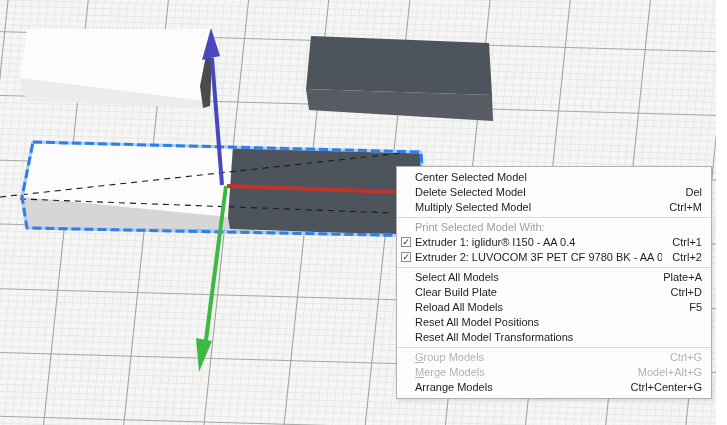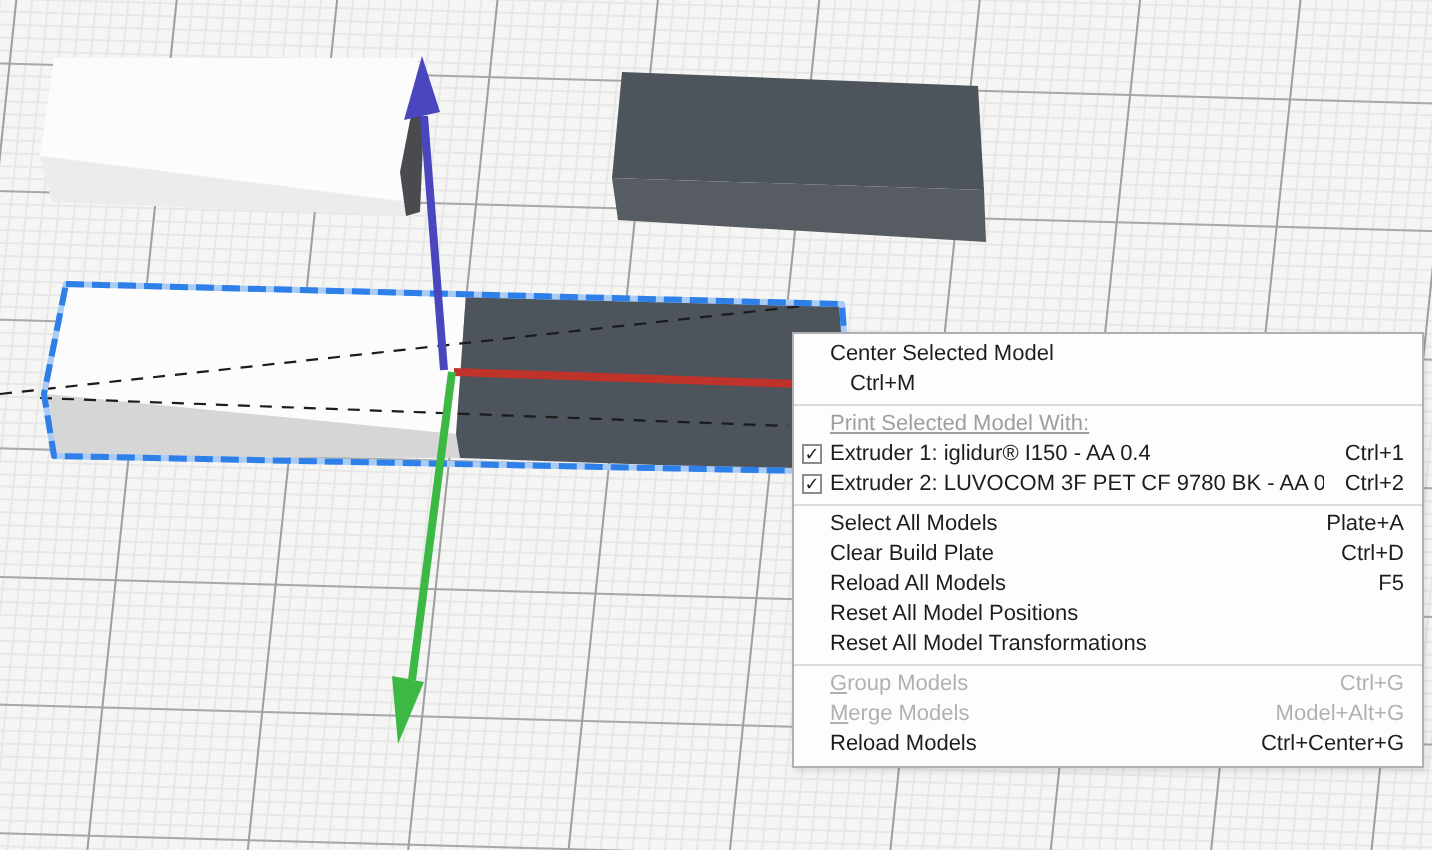--- a/index.html
+++ b/index.html
@@ -31,21 +31,21 @@
     font-size:11px; line-height:15px; color:#1d1d1d;
     cursor:default; user-select:none;
   }
   .menu-item{
     position:relative; height:15px; padding:0 9px 0 18px;
     display:flex; align-items:center; white-space:nowrap;
   }
   .menu-item .label{ flex:1 1 auto; overflow:hidden; }
   .menu-item .shortcut{ margin-left:10px; text-align:right; }
   .menu-item.disabled{ color:#b1b1b1; }
-  .menu-item.header{ color:#9e9e9e;text-decoration:underline; }
+  .menu-item.header{ color:#9e9e9e; }
   .menu-item .check{
     position:absolute; left:4px; top:2px; width:10px; height:10px;
     border:1px solid #8c8c8c; background:#fff;
     font-size:9px; line-height:9px; text-align:center; color:#222;
   }
   .menu-sep{ height:1px; background:#dadada; margin:2px 0; }
 </style>
 </head>
 <body>
 
@@ -78,20 +78,25 @@
     <line x1="222" y1="185" x2="212" y2="58" stroke-width="4" stroke="#4a46bd"></line>
     <polygon points="202,60 220,56 211,28" fill="#4a46bd"></polygon>
   </svg>
 
   <div class="context-menu">
       <div class="menu-item">
         <span class="label">Center Selected Model</span>
         <span class="shortcut"></span>
       </div>
       <div class="menu-item">
+        <span class="label">Delete Selected Model</span>
+        <span class="shortcut">Del</span>
+      </div>
+      <div class="menu-item">
+        <span class="label">Multiply Selected Model</span>
         <span class="shortcut">Ctrl+M</span>
       </div>
       <div class="menu-sep"></div>
       <div class="menu-item header">
         <span class="label">Print Selected Model With:</span>
         <span class="shortcut"></span>
       </div>
       <div class="menu-item">
         <span class="check">✓</span>
         <span class="label">Extruder 1: iglidur® I150 - AA 0.4</span>
@@ -126,17 +131,17 @@
       <div class="menu-sep"></div>
       <div class="menu-item disabled">
         <span class="label"><u>G</u>roup Models</span>
         <span class="shortcut">Ctrl+G</span>
       </div>
       <div class="menu-item disabled">
         <span class="label"><u>M</u>erge Models</span>
         <span class="shortcut">Model+Alt+G</span>
       </div>
       <div class="menu-item">
-        <span class="label">Reload Models</span>
+        <span class="label">Arrange Models</span>
         <span class="shortcut">Ctrl+Center+G</span>
       </div>
     </div>
 </div>
 
 </body></html>

